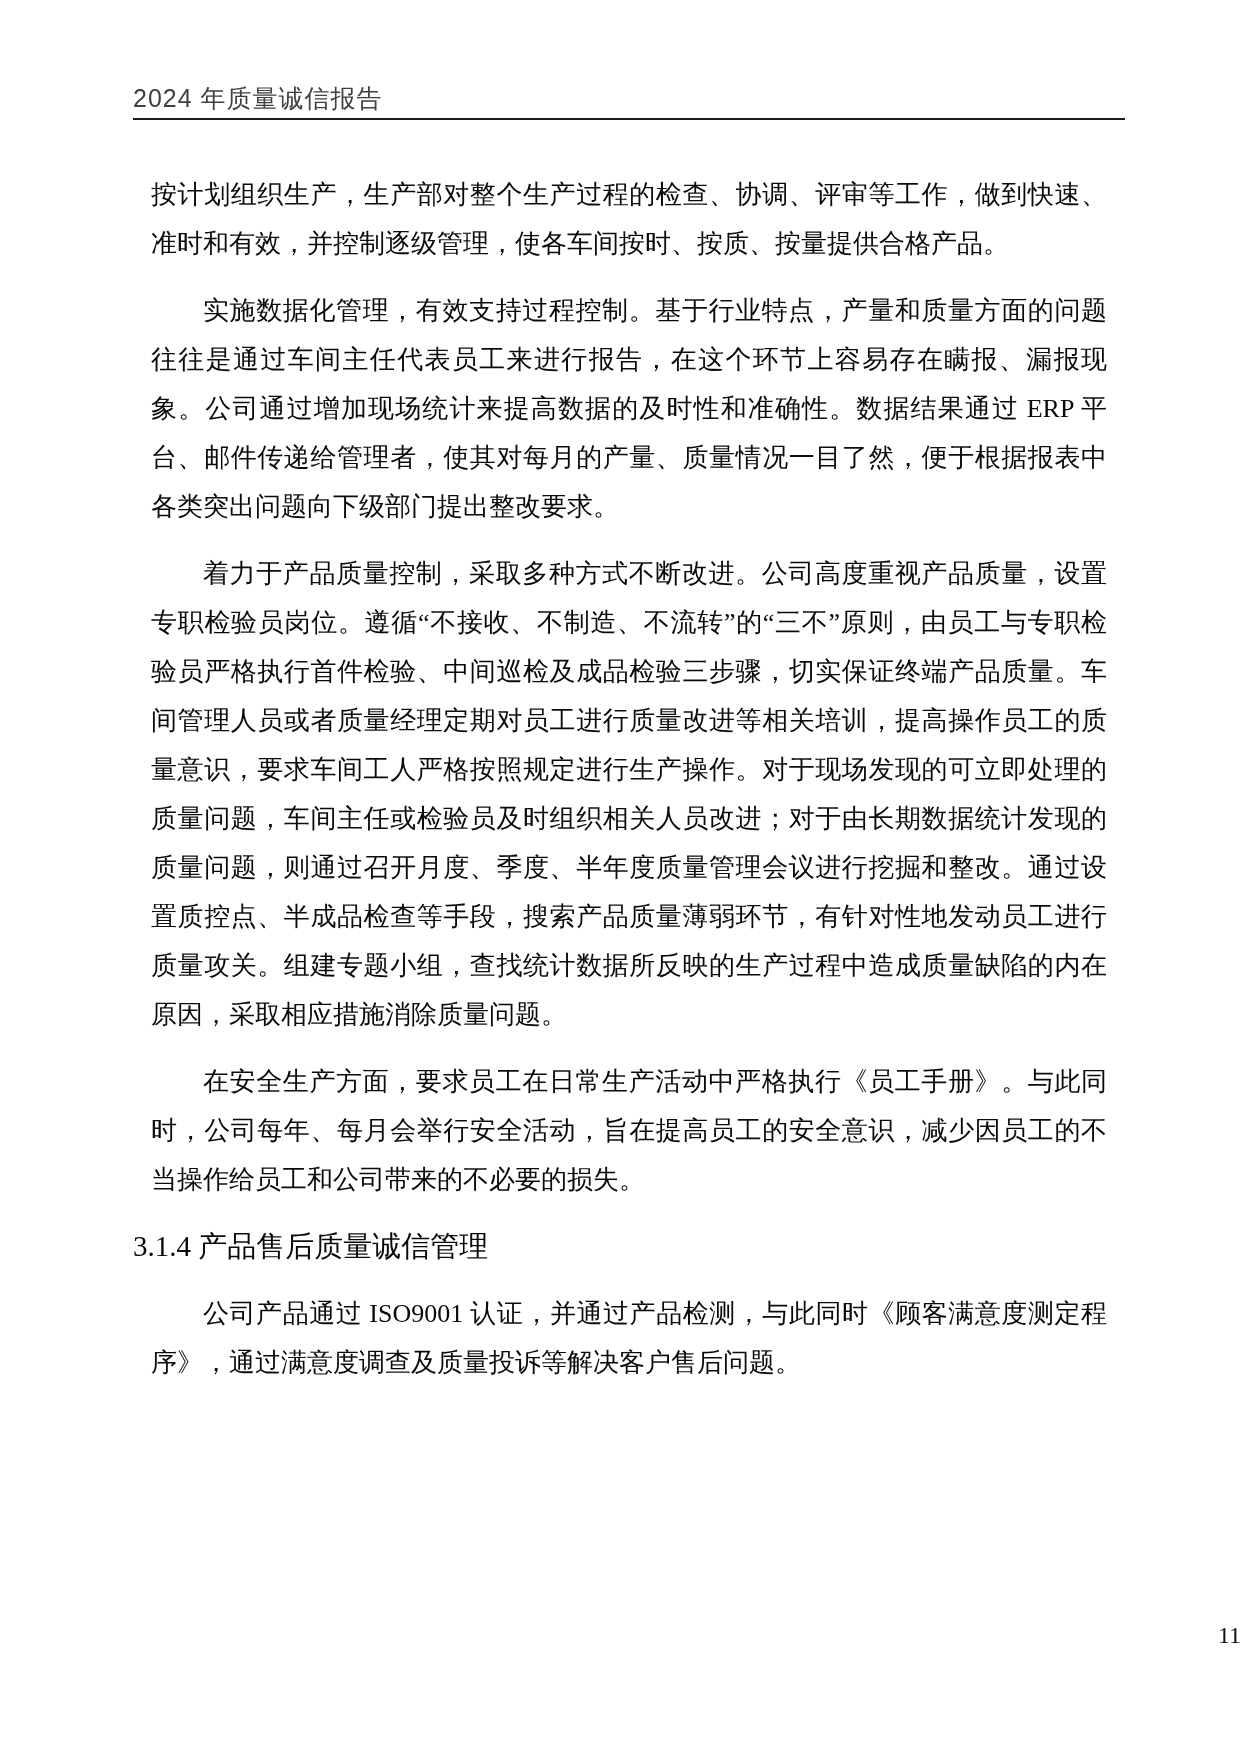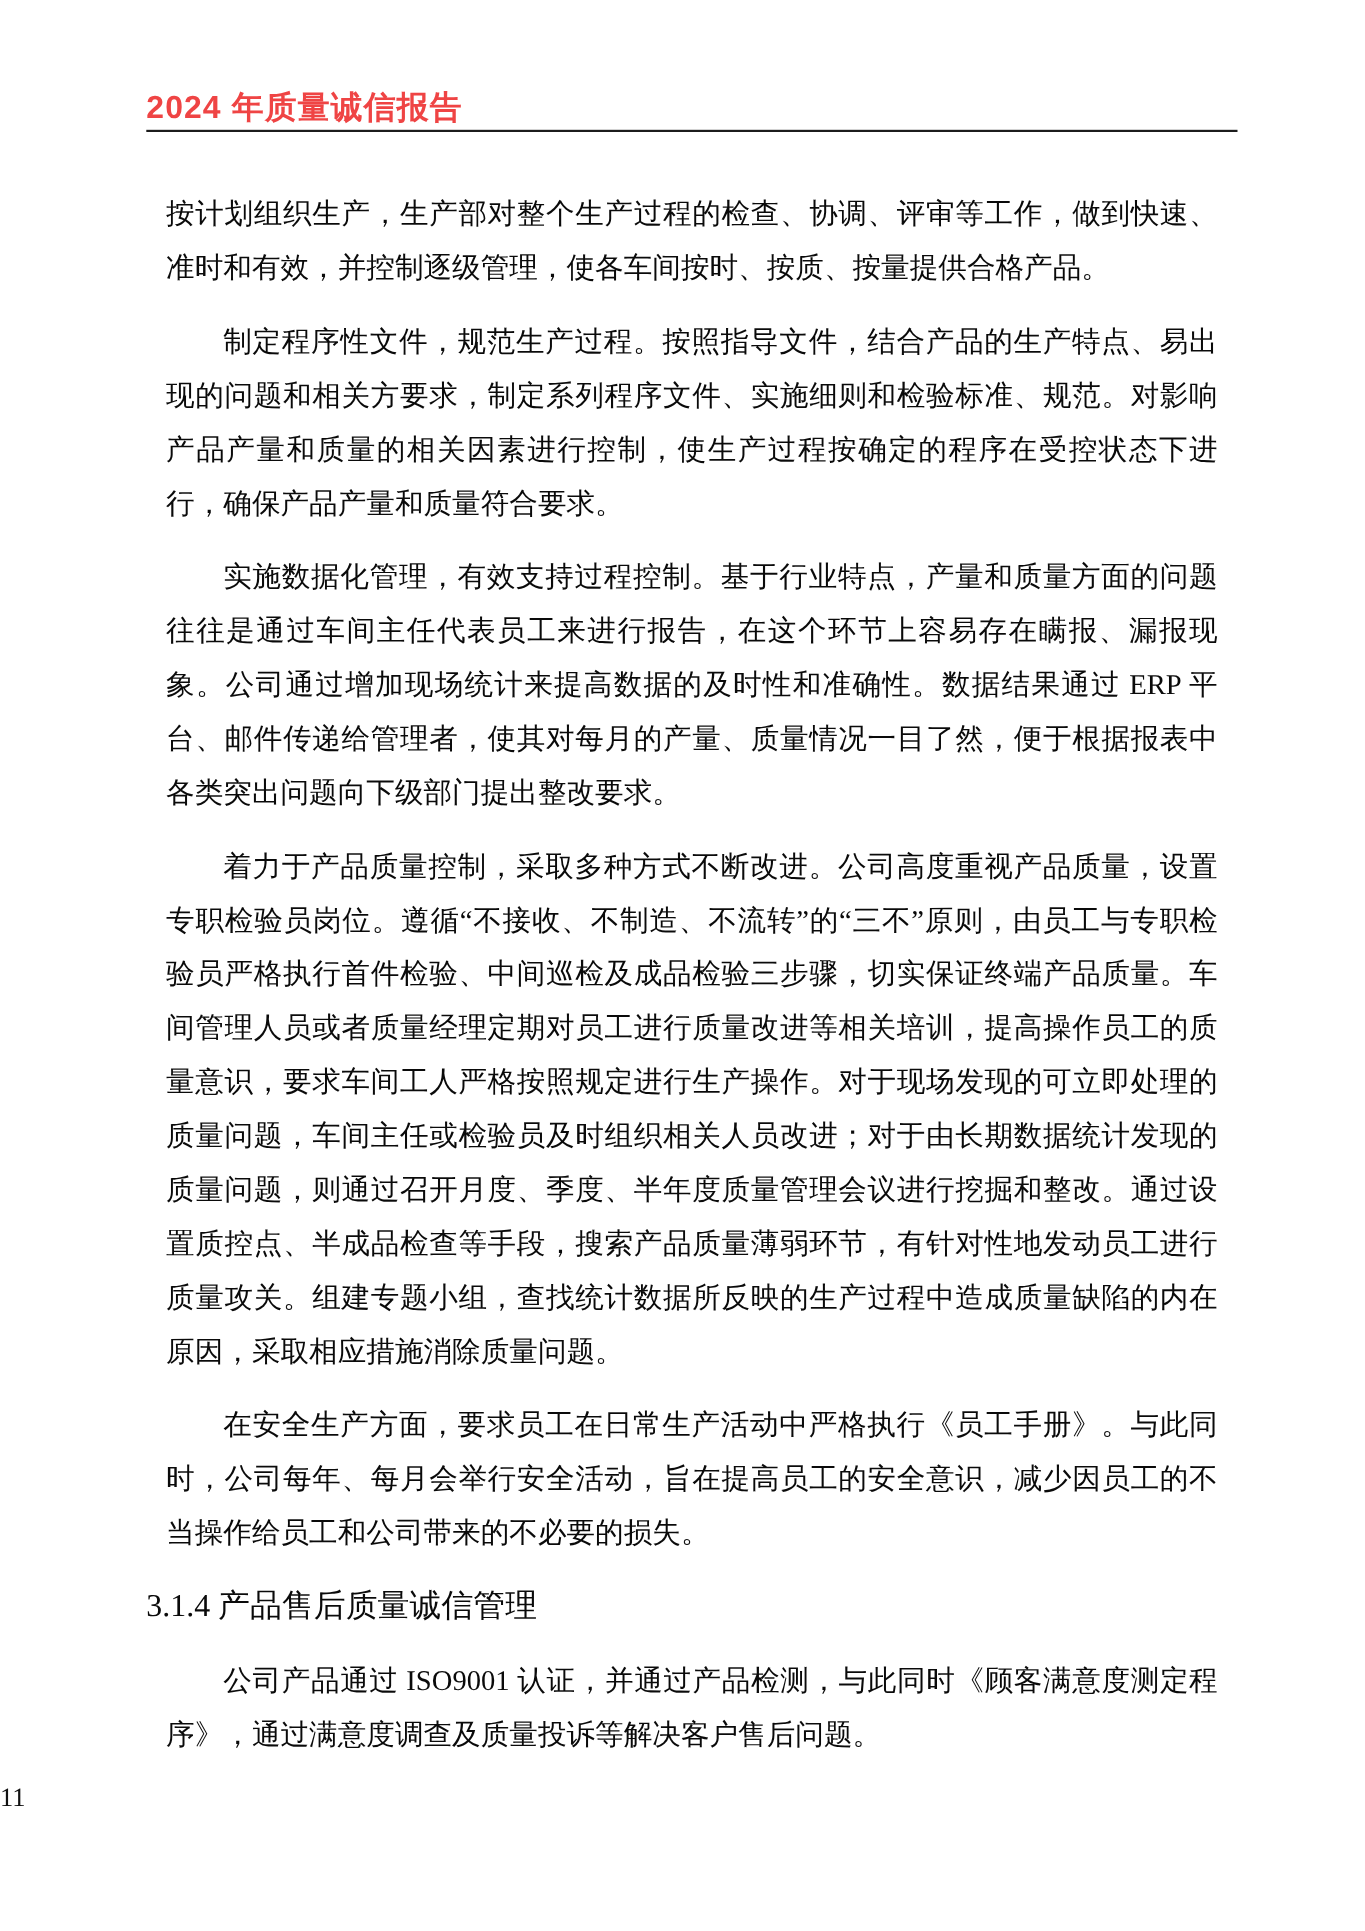--- a/index.html
+++ b/index.html
@@ -19,25 +19,25 @@
   .header {
     position: absolute;
     left: 133px;
     right: 116px;
     top: 84px;
     border-bottom: 2px solid #1c1c1c;
     padding-bottom: 6px;
   }
   .header-title {
     font-family: "Liberation Sans", "DejaVu Sans", sans-serif;
-    font-weight: bold;
-    font-size: 29px;
+    font-weight: normal;
+    font-size: 25px;
     line-height: 28px;
     letter-spacing: 1px;
-    color: #ef4444;
+    color: #404040;
   }
   .body-text {
     position: absolute;
     left: 133px;
     right: 116px;
     top: 152px;
     font-size: 26px;
     line-height: 49px;
     text-align: justify;
   }
@@ -53,38 +53,37 @@
     text-indent: 0;
     font-weight: normal;
     font-size: 29px;
     line-height: 49px;
   }
   .page-number {
     position: absolute;
     left: 0;
     right: 0;
     top: 1620px;
-    text-align: left;
+    text-align: right;
     font-size: 24px;
     line-height: 30px;
     color: #111111;
   }
 </style>
 </head>
 <body>
 
 <div class="page">
 
   <div class="header">
     <div class="header-title">2024 年质量诚信报告</div>
   </div>
 
   <div class="body-text">
     <p class="para no-indent">按计划组织生产，生产部对整个生产过程的检查、协调、评审等工作，做到快速、准时和有效，并控制逐级管理，使各车间按时、按质、按量提供合格产品。</p>
-    <p class="para">制定程序性文件，规范生产过程。按照指导文件，结合产品的生产特点、易出现的问题和相关方要求，制定系列程序文件、实施细则和检验标准、规范。对影响产品产量和质量的相关因素进行控制，使生产过程按确定的程序在受控状态下进行，确保产品产量和质量符合要求。</p>
     <p class="para">实施数据化管理，有效支持过程控制。基于行业特点，产量和质量方面的问题往往是通过车间主任代表员工来进行报告，在这个环节上容易存在瞒报、漏报现象。公司通过增加现场统计来提高数据的及时性和准确性。数据结果通过 ERP 平台、邮件传递给管理者，使其对每月的产量、质量情况一目了然，便于根据报表中各类突出问题向下级部门提出整改要求。</p>
     <p class="para">着力于产品质量控制，采取多种方式不断改进。公司高度重视产品质量，设置专职检验员岗位。遵循“不接收、不制造、不流转”的“三不”原则，由员工与专职检验员严格执行首件检验、中间巡检及成品检验三步骤，切实保证终端产品质量。车间管理人员或者质量经理定期对员工进行质量改进等相关培训，提高操作员工的质量意识，要求车间工人严格按照规定进行生产操作。对于现场发现的可立即处理的质量问题，车间主任或检验员及时组织相关人员改进；对于由长期数据统计发现的质量问题，则通过召开月度、季度、半年度质量管理会议进行挖掘和整改。通过设置质控点、半成品检查等手段，搜索产品质量薄弱环节，有针对性地发动员工进行质量攻关。组建专题小组，查找统计数据所反映的生产过程中造成质量缺陷的内在原因，采取相应措施消除质量问题。</p>
     <p class="para">在安全生产方面，要求员工在日常生产活动中严格执行《员工手册》。与此同时，公司每年、每月会举行安全活动，旨在提高员工的安全意识，减少因员工的不当操作给员工和公司带来的不必要的损失。</p>
     <p class="section-heading">3.1.4 产品售后质量诚信管理</p>
     <p class="para">公司产品通过 ISO9001 认证，并通过产品检测，与此同时《顾客满意度测定程序》，通过满意度调查及质量投诉等解决客户售后问题。</p>
   </div>
 
   <div class="page-number">11</div>
 
 </div>

